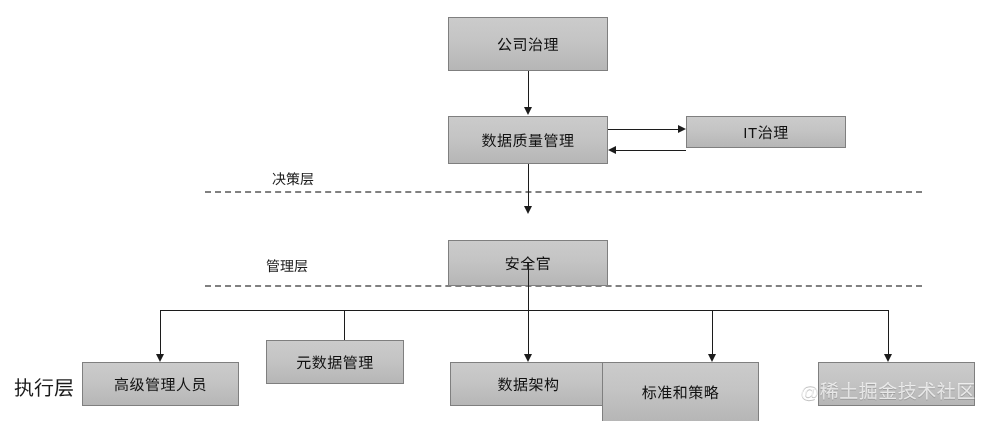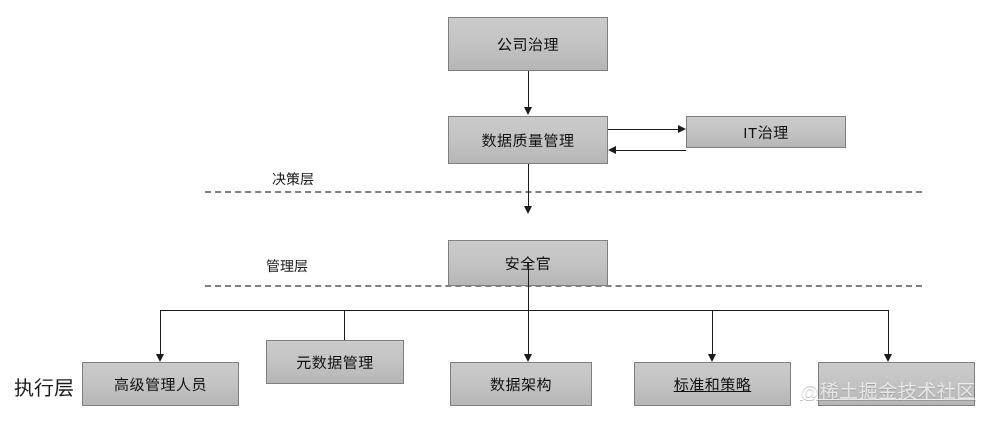--- a/index.html
+++ b/index.html
@@ -157,27 +157,27 @@
   <div class="layer-caption" style="left:14px; top:378px; font-size:20px;">执行层</div>
 
   <div class="node" style="left:82px; top:362px; width:157px; height:44px;">
     <span class="node-label">高级管理人员</span>
   </div>
 
   <div class="node" style="left:266px; top:340px; width:138px; height:44px;align-items:center;">
     <span class="node-label">元数据管理</span>
   </div>
 
-  <div class="node" style="left:450px; top:362px; width:142px; height:44px;">
+  <div class="node" style="left:450px; top:362px; width:157px; height:44px;">
     <span class="node-label">数据架构</span>
   </div>
 
-  <div class="node" style="left:634px; top:362px; width:157px; height:44px;text-decoration:underline;">
+  <div class="node" style="left:602px; top:362px; width:157px; height:60px;">
     <span class="node-label">标准和策略</span>
   </div>
 
   <div class="node" style="left:818px; top:362px; width:157px; height:44px;">
     <span class="node-label"></span>
   </div>
 
-  <div class="watermark" style="left:800px; top:382px;text-decoration:underline;">@稀土掘金技术社区</div>
+  <div class="watermark" style="left:800px; top:382px;">@稀土掘金技术社区</div>
 
 </div>
 
 </body></html>

